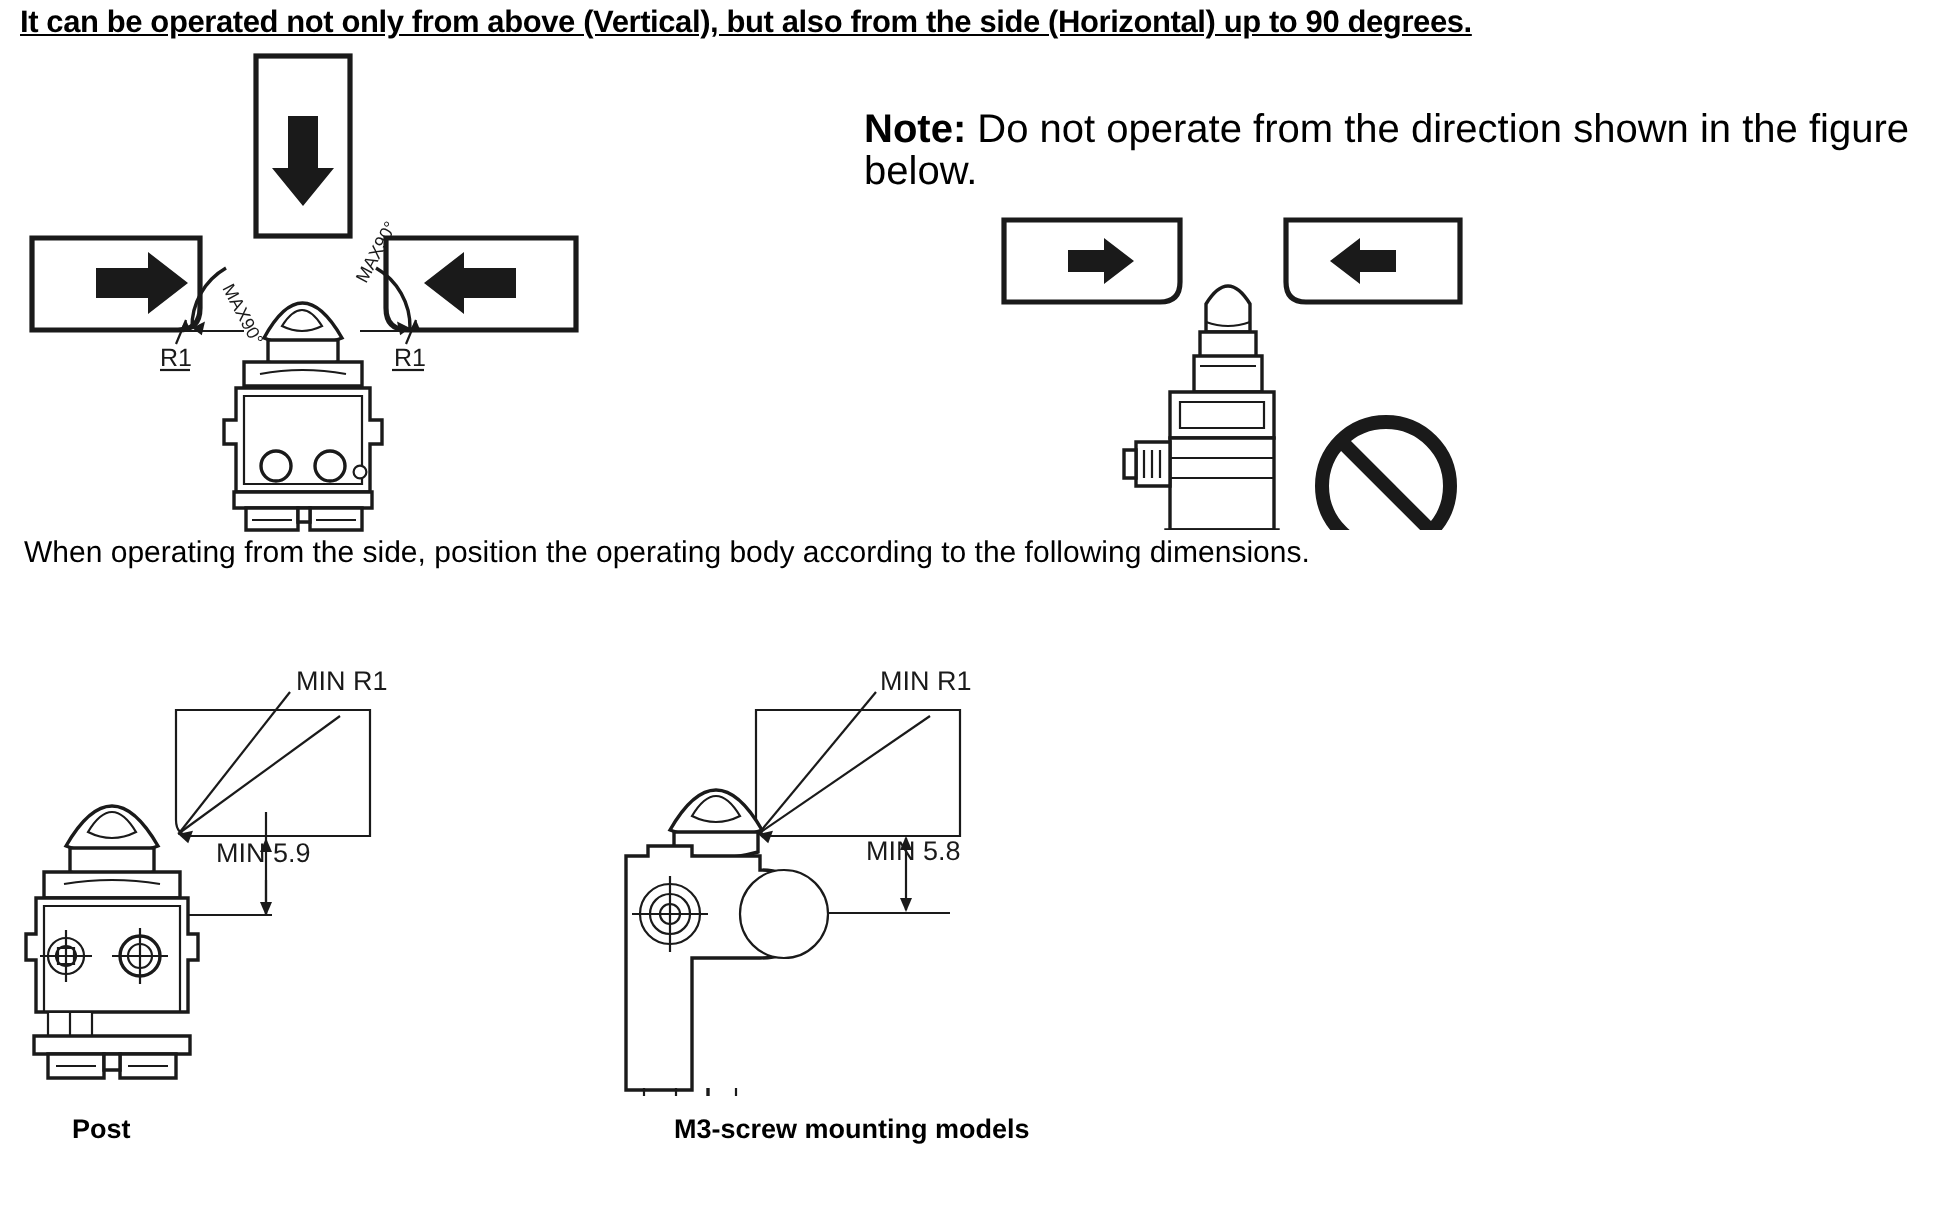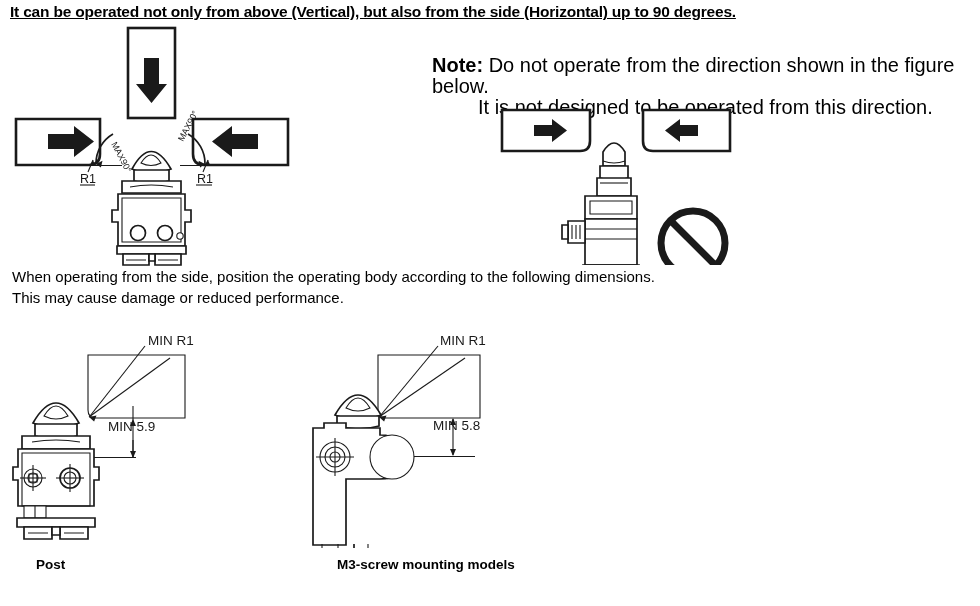--- a/index.html
+++ b/index.html
@@ -155,21 +155,20 @@
       <path class="ln med wfill" d="M155 232 h26 v11 h-26 z"></path>
       <path class="ln thin" d="M126 238 h20 M158 238 h20"></path>
       <path class="ln med wfill" d="M149 232 h6 v7 h-6 z"></path>
     </g>
   </svg>
 </div>
 
 <div class="abs" id="note-block">
   <span id="note-label">Note:</span>
   <span>Do not operate from the direction shown in the figure below.</span>
-  <span id="note-line2">It is not designed to be operated from this direction.</span>
 </div>
 
 <div class="abs" style="left:490px; top:105px;">
   <svg width="270" height="160" viewBox="0 0 270 160">
 
     <g>
       <path class="ln thick wfill" d="M12 5 H100 V36 Q100 46 90 46 H12 Z"></path>
       <g>
         <path class="kfill" d="M44 20 h18 v-6 l15 11.5 -15 11.5 v-6 h-18 z"></path>
       </g>
@@ -208,21 +207,20 @@
 
     <g>
       <circle cx="203" cy="138" r="32" class="ln wfill" stroke-width="7"></circle>
       <line x1="180" y1="115" x2="226" y2="161" class="ln" stroke-width="7"></line>
     </g>
   </svg>
 </div>
 
 <div class="abs" id="body-text">
   <div>When operating from the side, position the operating body according to the following dimensions.</div>
-  <div>This may cause damage or reduced performance.</div>
 </div>
 
 <div class="abs" style="left:0px; top:318px;">
   <svg width="240" height="230" viewBox="0 0 240 230">
 
     <g>
       <path class="ln thin wfill" d="M88 37 H185 V100 H96 Q88 100 88 92 Z"></path>
 
       <line x1="89" y1="99" x2="170" y2="40" class="ln thin"></line>
     </g>

